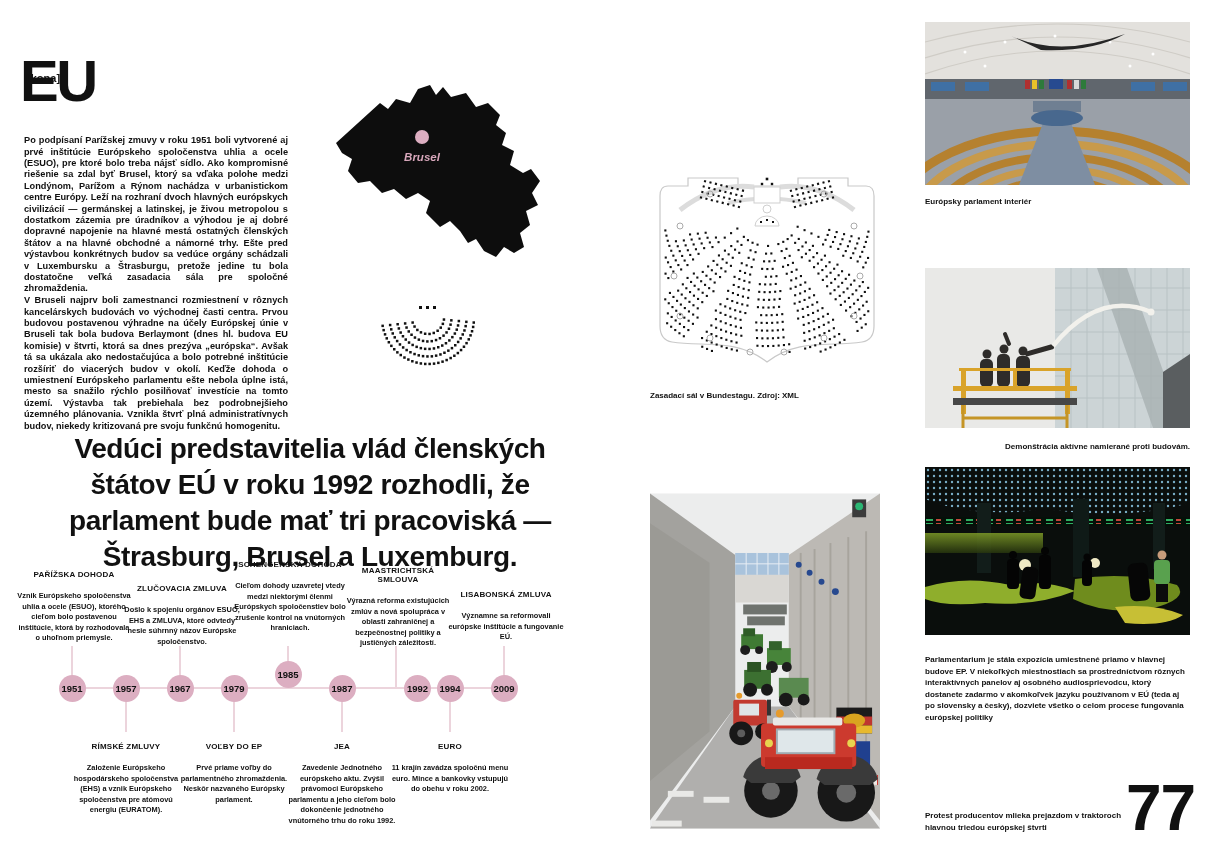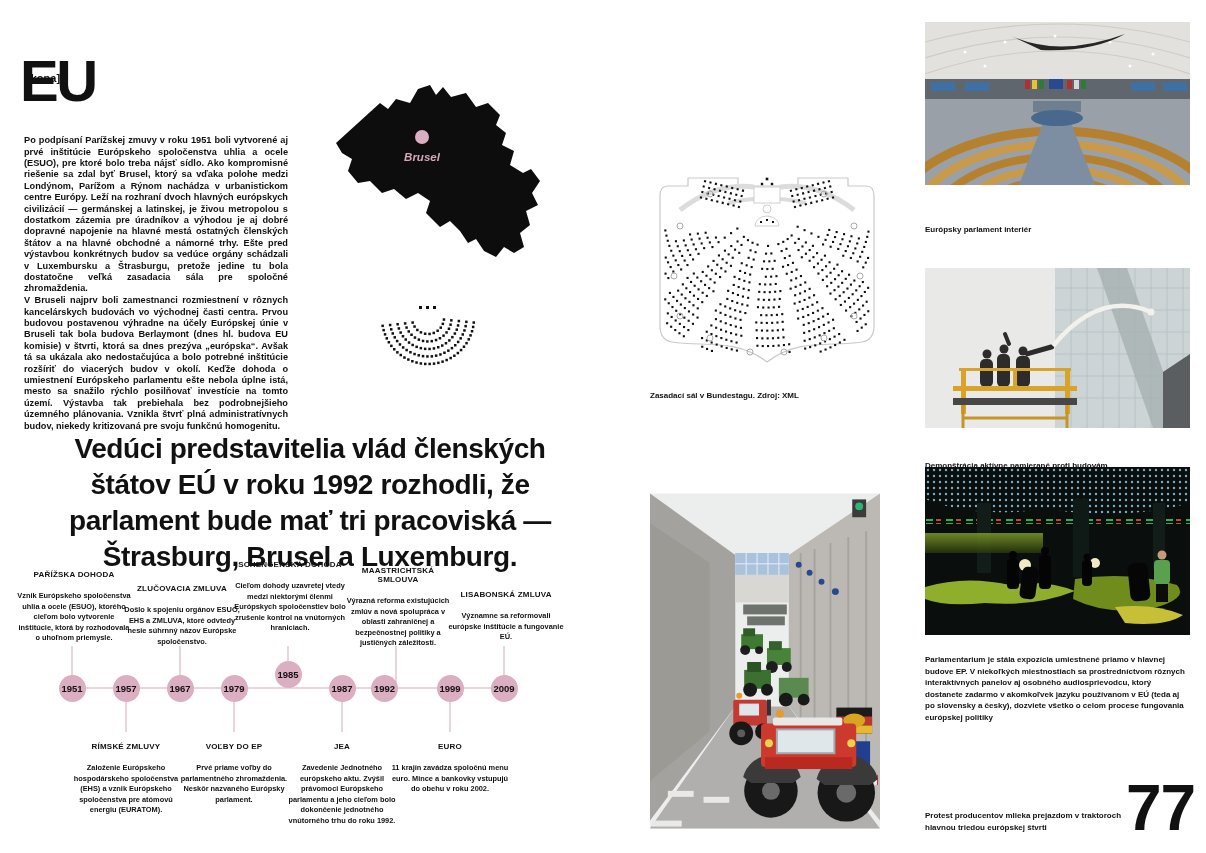--- a/index.html
+++ b/index.html
@@ -160,21 +160,21 @@
       <rect x="8.4" y="13.9" width="2.5" height="2.5" fill="#111"></rect>
       <rect x="7.4" y="9.6" width="2.5" height="2.5" fill="#111"></rect>
     </svg>
 
   <div class="abs quote">Vedúci predstavitelia vlád členských štátov EÚ v roku 1992 rozhodli, že parlament bude mať tri pracoviská — Štrasburg, Brusel a Luxemburg.</div>
 
   <section class="abs tl">
 
     <div class="col" style="left:-4px;top:14px;">
       <div class="ttl">PAŘÍŽSKA DOHODA</div>
-      <div class="txt">Vznik Európskeho spoločenstva uhlia a ocele (ESUO), ktorého cieľom bolo vytvorenie inštitúcie, ktorá by rozhodovala o uhoľnom priemysle.</div>
+      <div class="txt">Vznik Európskeho spoločenstva uhlia a ocele (ESUO), ktorého cieľom bolo postavenou inštitúcie, ktorá by rozhodovala o uhoľnom priemysle.</div>
     </div>
     <div class="col" style="left:104px;top:28px;">
       <div class="ttl">ZLUČOVACIA ZMLUVA</div>
       <div class="txt">Došlo k spojeniu orgánov ESUO, EHS a ZMLUVA, ktoré odvtedy nesie súhrnný názov Európske spoločenstvo.</div>
     </div>
     <div class="col" style="left:212px;top:4px;">
       <div class="ttl">SCHENGENSKÁ DOHODA</div>
       <div class="txt">Cieľom dohody uzavretej vtedy medzi niektorými členmi Európskych spoločenstiev bolo zrušenie kontrol na vnútorných hraniciach.</div>
     </div>
     <div class="col" style="left:428px;top:34px;">
@@ -197,22 +197,22 @@
     <div class="conn" style="left:321px;top:132px;height:44px;"></div>
     <div class="conn" style="left:429px;top:132px;height:44px;"></div>
 
     <div class="axis" style="left:52px;top:131px;width:432px;"></div>
     <span class="yr" style="left:38.5px;top:118.5px;">1951</span>
     <span class="yr" style="left:92.5px;top:118.5px;">1957</span>
     <span class="yr" style="left:146.5px;top:118.5px;">1967</span>
     <span class="yr" style="left:200.5px;top:118.5px;">1979</span>
     <span class="yr" style="left:254.5px;top:105px;">1985</span>
     <span class="yr" style="left:308.5px;top:118.5px;">1987</span>
-    <span class="yr" style="left:351px;top:118.5px;text-align:center;">1992</span>
-    <span class="yr" style="left:416.5px;top:118.5px;">1999</span>
+    <span class="yr" style="left:384px;top:118.5px;text-align:center;">1992</span>
+    <span class="yr" style="left:416.5px;top:118.5px;">1994</span>
     <span class="yr" style="left:470.5px;top:118.5px;">2009</span>
 
     <div class="col" style="left:47px;top:186px;width:118px;">
       <div class="ttl">RÍMSKÉ ZMLUVY</div>
       <div class="txt">Založenie Európskeho hospodárskeho spoločenstva (EHS) a vznik Európskeho spoločenstva pre atómovú energiu (EURATOM).</div>
     </div>
     <div class="col" style="left:155px;top:186px;width:118px;">
       <div class="ttl">VOĽBY DO EP</div>
       <div class="txt">Prvé priame voľby do parlamentného zhromaždenia. Neskôr nazvaného Európsky parlament.</div>
     </div>
@@ -905,21 +905,21 @@
           <ellipse cx="132" cy="205" rx="86" ry="47" stroke="#b5812f" stroke-width="7"></ellipse>
           <ellipse cx="132" cy="205" rx="68" ry="37" stroke="#c89a4a" stroke-width="6"></ellipse>
           <ellipse cx="132" cy="205" rx="52" ry="28" stroke="#b5812f" stroke-width="6"></ellipse>
         </g>
         <path d="M125,83 L139,83 L170,163 L94,163 Z" fill="#7e8ea2"></path>
         <rect x="108" y="79" width="48" height="11" fill="#6f7f92"></rect>
         <ellipse cx="132" cy="96" rx="26" ry="8" fill="#48688e"></ellipse>
       </g>
     </svg>
   </figure>
-  <div class="abs cap" style="left:925px;top:196px;width:265px;margin-top:28px;">Európsky parlament interiér</div>
+  <div class="abs cap" style="left:925px;top:196px;width:265px;">Európsky parlament interiér</div>
 
   <figure class="abs" style="left:925px;top:268px;">
     <svg width="265" height="160" viewBox="0 0 265 160">
       <rect width="265" height="160" fill="#e9e9e7"></rect>
       <rect x="130" width="135" height="160" fill="#ccd4d6"></rect>
       <g stroke="#b8c2c4" stroke-width="1">
         <line x1="146" y1="0" x2="146" y2="160"></line>
           <line x1="162" y1="0" x2="162" y2="160"></line>
           <line x1="178" y1="0" x2="178" y2="160"></line>
           <line x1="194" y1="0" x2="194" y2="160"></line>
@@ -956,21 +956,21 @@
           <rect x="88" y="100" width="4" height="22"></rect>
         </g>
       <rect x="28" y="130" width="124" height="7" fill="#474747"></rect>
       <g stroke="#c59526" stroke-width="3">
           <line x1="38" y1="137" x2="38" y2="160"></line>
           <line x1="142" y1="137" x2="142" y2="160"></line>
           <line x1="38" y1="150" x2="142" y2="150"></line>
         </g>
     </svg>
   </figure>
-  <div class="abs cap" style="left:925px;top:460px;width:265px;">Demonštrácia aktívne namierané proti budovám.</div>
+  <div class="abs cap" style="left:925px;top:441px;width:265px;text-align:right;">Demonštrácia aktívne namierané proti budovám.</div>
 
   <figure class="abs" style="left:925px;top:467px;">
     <svg width="265" height="168" viewBox="0 0 265 168">
       <defs>
         <pattern id="dots3p" width="6" height="6" patternUnits="userSpaceOnUse">
             <circle cx="3" cy="3" r="1.2" fill="#79aec7"></circle>
           </pattern>
         <pattern id="tick3p" width="20" height="5" patternUnits="userSpaceOnUse">
             <rect x="1" y="1" width="7" height="3" fill="#2fae62"></rect>
             <rect x="11" y="1" width="5" height="3" fill="#c2473c"></rect>

